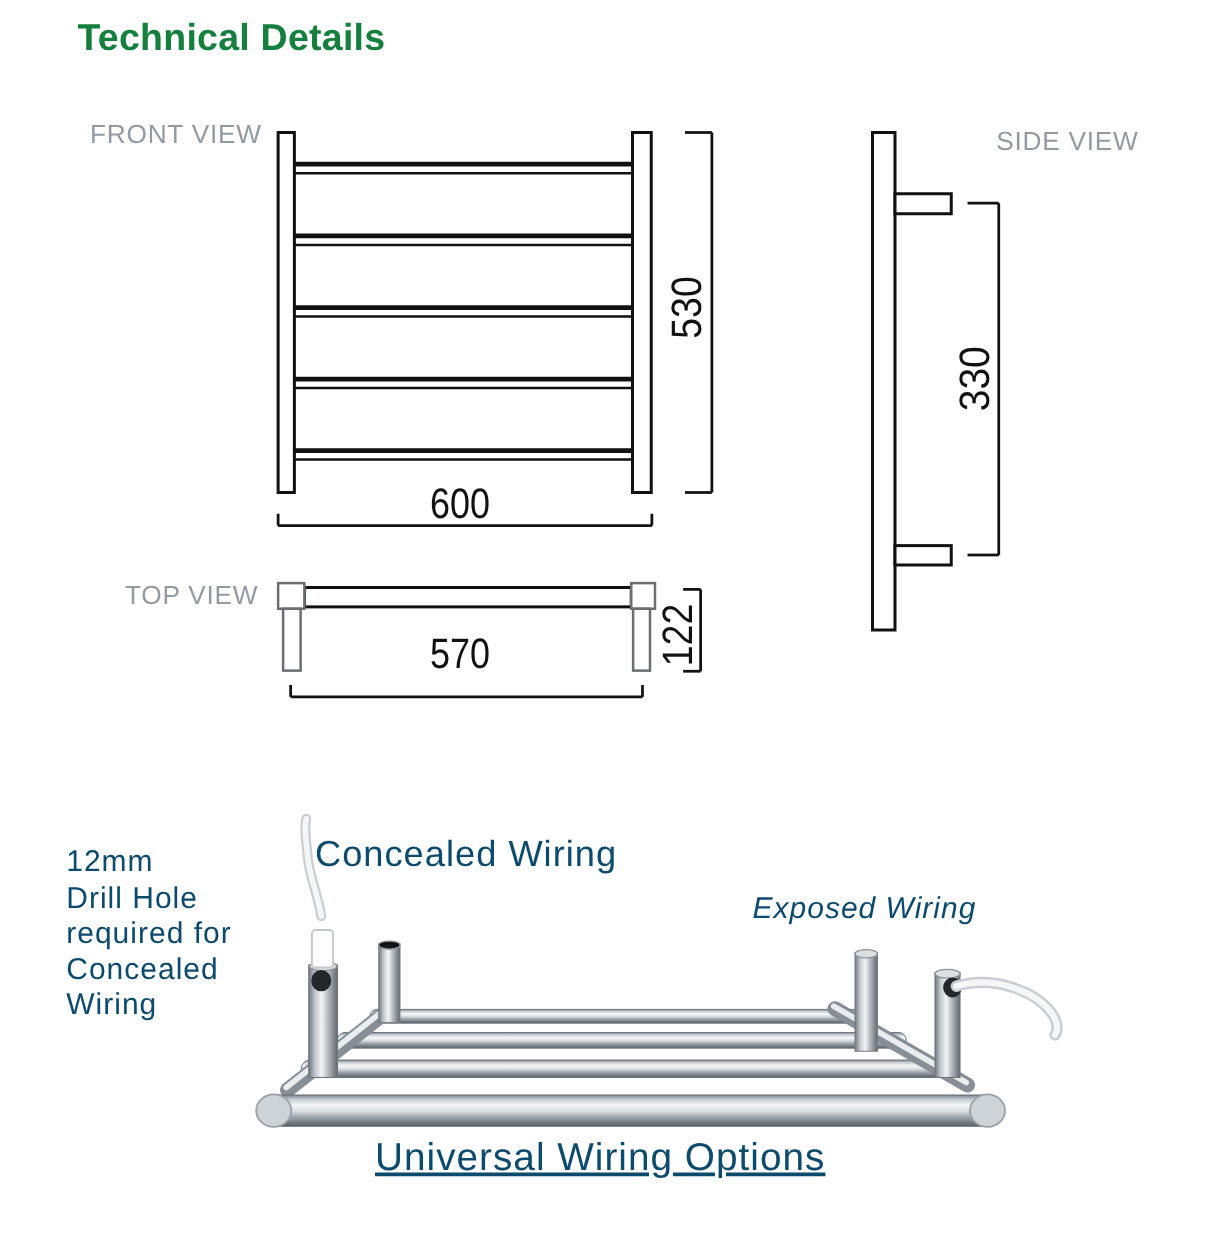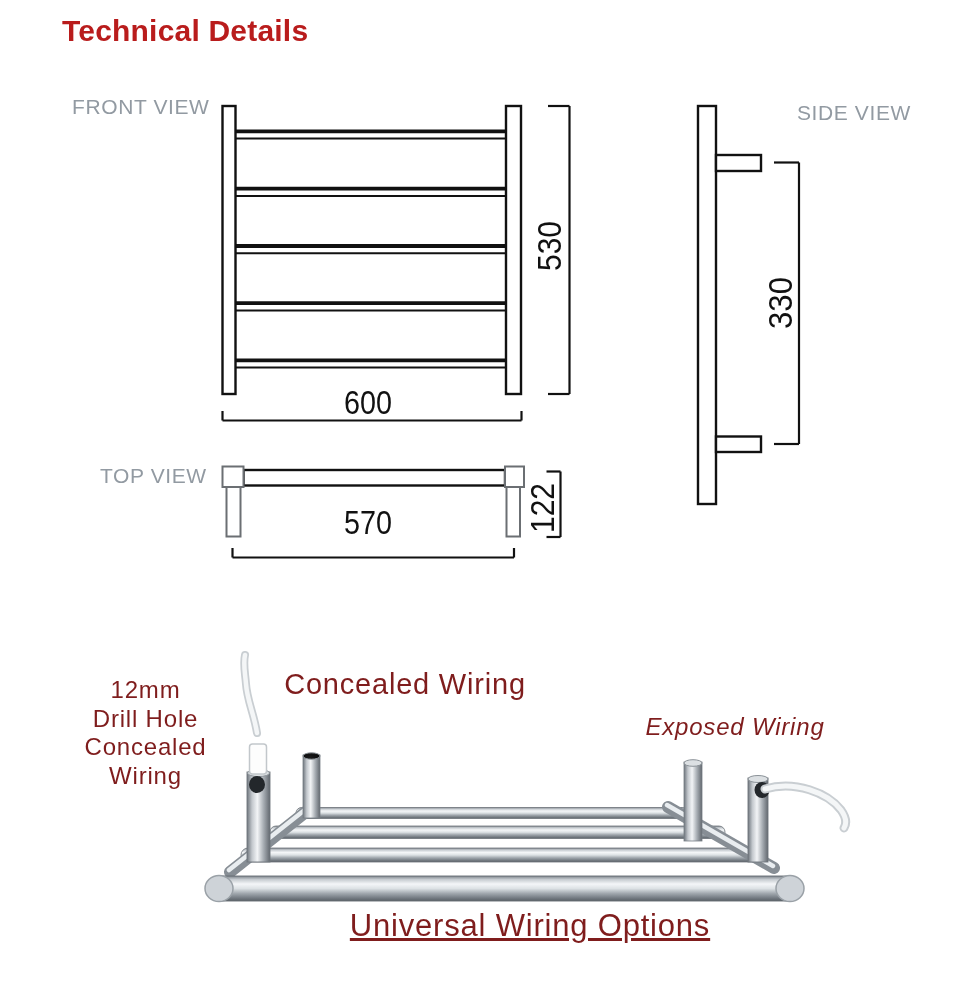--- a/index.html
+++ b/index.html
@@ -2,32 +2,32 @@
 <html><head>
 <meta charset="utf-8">
 <style>
   html,body { margin:0; padding:0; }
   body {
     width:980px; height:1000px; position:relative; background:#ffffff;
     font-family:"Liberation Sans", sans-serif; overflow:hidden;
   }
   h1.page-title {
     position:absolute; left:62px; top:14px; margin:0;
-    font-size:30px; font-weight:bold; color:#b91c1c; letter-spacing:0.2px;
+    font-size:30px; font-weight:bold; color:#15803d; letter-spacing:0.2px;
     font-family:"Liberation Sans", sans-serif;
   }
   svg { position:absolute; left:0; }
   svg text { font-family:"Liberation Sans", sans-serif; }
   .view-label { font-size:21px; letter-spacing:0.6px; }
   .dim-num { font-size:34px; fill:#111111; }
   .draw { fill:#ffffff; stroke:#111111; stroke-width:2.4; }
   .draw-gray { fill:#ffffff; stroke:#6b6f73; stroke-width:2; }
   .dimline { stroke:#111111; stroke-width:2.2; fill:none; }
   .barline { stroke:#111111; fill:none; }
-  .ill-label { position:absolute; color:#7f1d1d; text-align:center; letter-spacing:0.8px; }
+  .ill-label { position:absolute; color:#0c4a6e; text-align:left; letter-spacing:0.8px; }
   .note-block { left:53px; top:676px; width:185px; font-size:24px; line-height:28.5px; }
   .concealed-label { left:252px; top:668px; width:306px; font-size:29px; }
   .exposed-label { left:602px; top:713px; width:266px; font-size:24px;font-style:italic; }
   .caption-label { left:300px; top:908px; width:460px; font-size:31px;text-decoration:underline; }
 </style>
 </head>
 <body>
 
 <h1 class="page-title">Technical Details</h1>
 
@@ -168,18 +168,19 @@
     <ellipse cx="758" cy="779" rx="10" ry="3.5" fill="#dce0e3" stroke="#8b9298" stroke-width="1"></ellipse>
     <ellipse cx="762" cy="790" rx="7.5" ry="8" fill="#23272b"></ellipse>
     <path d="M765,789 C795,780 828,793 841,810 C846,817 847,823 844,828" stroke="#c9ced2" stroke-width="9" stroke-linecap="round" fill="none"></path>
     <path d="M765,789 C795,780 828,793 841,810 C846,817 847,823 844,828" stroke="#f4f6f7" stroke-width="5" stroke-linecap="round" fill="none"></path>
   </g>
 </svg>
 
 <div class="ill-label note-block">
   <div>12mm</div>
   <div>Drill Hole</div>
+  <div>required for</div>
   <div>Concealed</div>
   <div>Wiring</div>
 </div>
 <div class="ill-label concealed-label">Concealed Wiring</div>
 <div class="ill-label exposed-label">Exposed Wiring</div>
 <div class="ill-label caption-label">Universal Wiring Options</div>
 
 </body></html>

